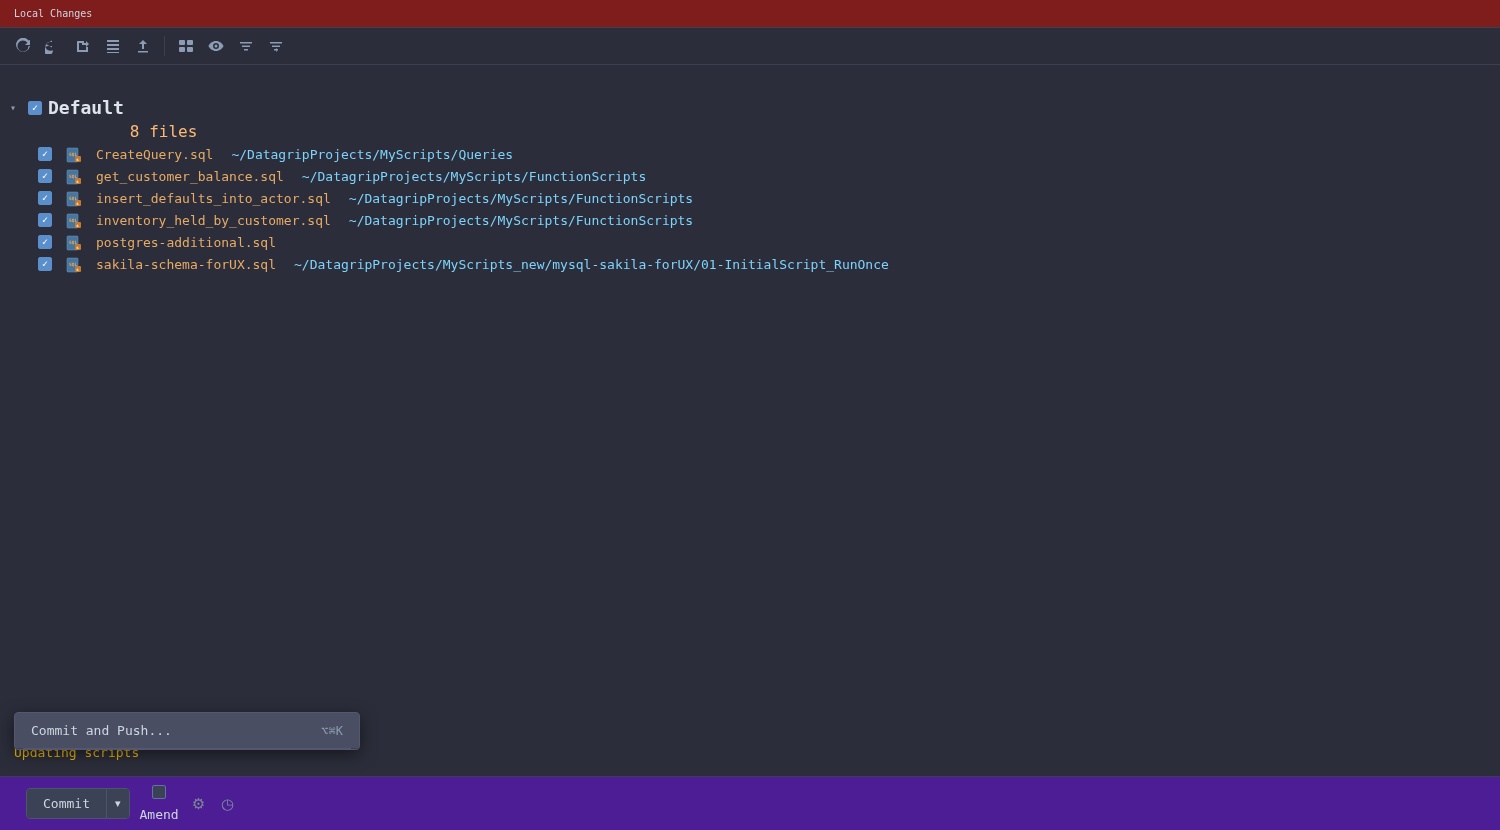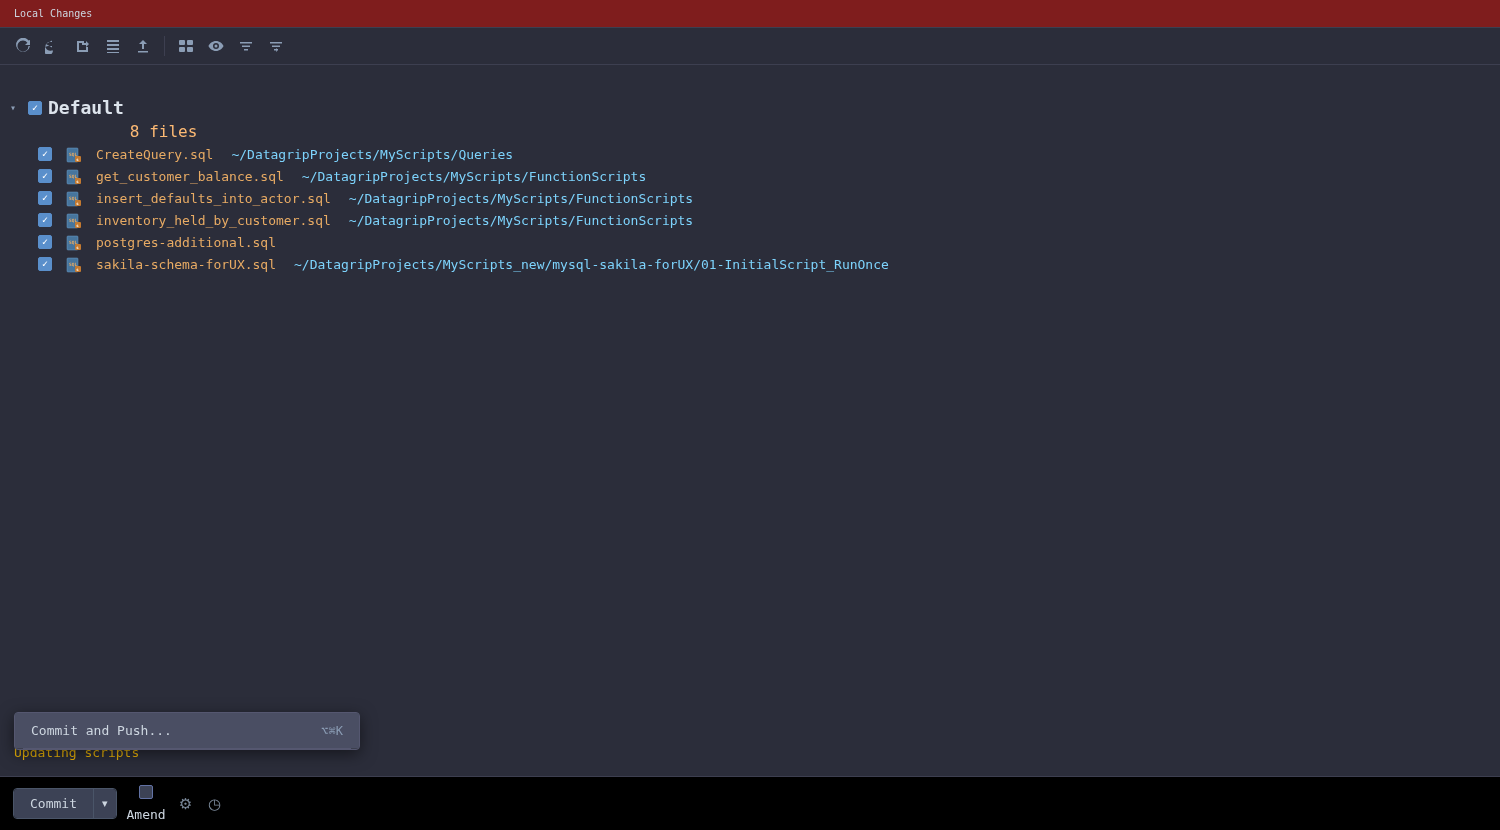--- a/index.html
+++ b/index.html
@@ -192,24 +192,24 @@
 
     .shortcut {
       color: #8b9db5;
       font-size: 12px;
     }
 
     
     .bottom-bar {
       display: flex;
       align-items: center;
-      padding: 8px 13px;
+      padding: 8px 26px;
       gap: 10px;
       border-top: 1px solid #3d3f50;
-      background: #000000;
+      background: #4c1d95;
       flex-shrink: 0;
     }
 
     .commit-btn-group {
       display: flex;
       align-items: stretch;
       border-radius: 4px;
       overflow: hidden;
       border: 1px solid #4a5568;
     }

